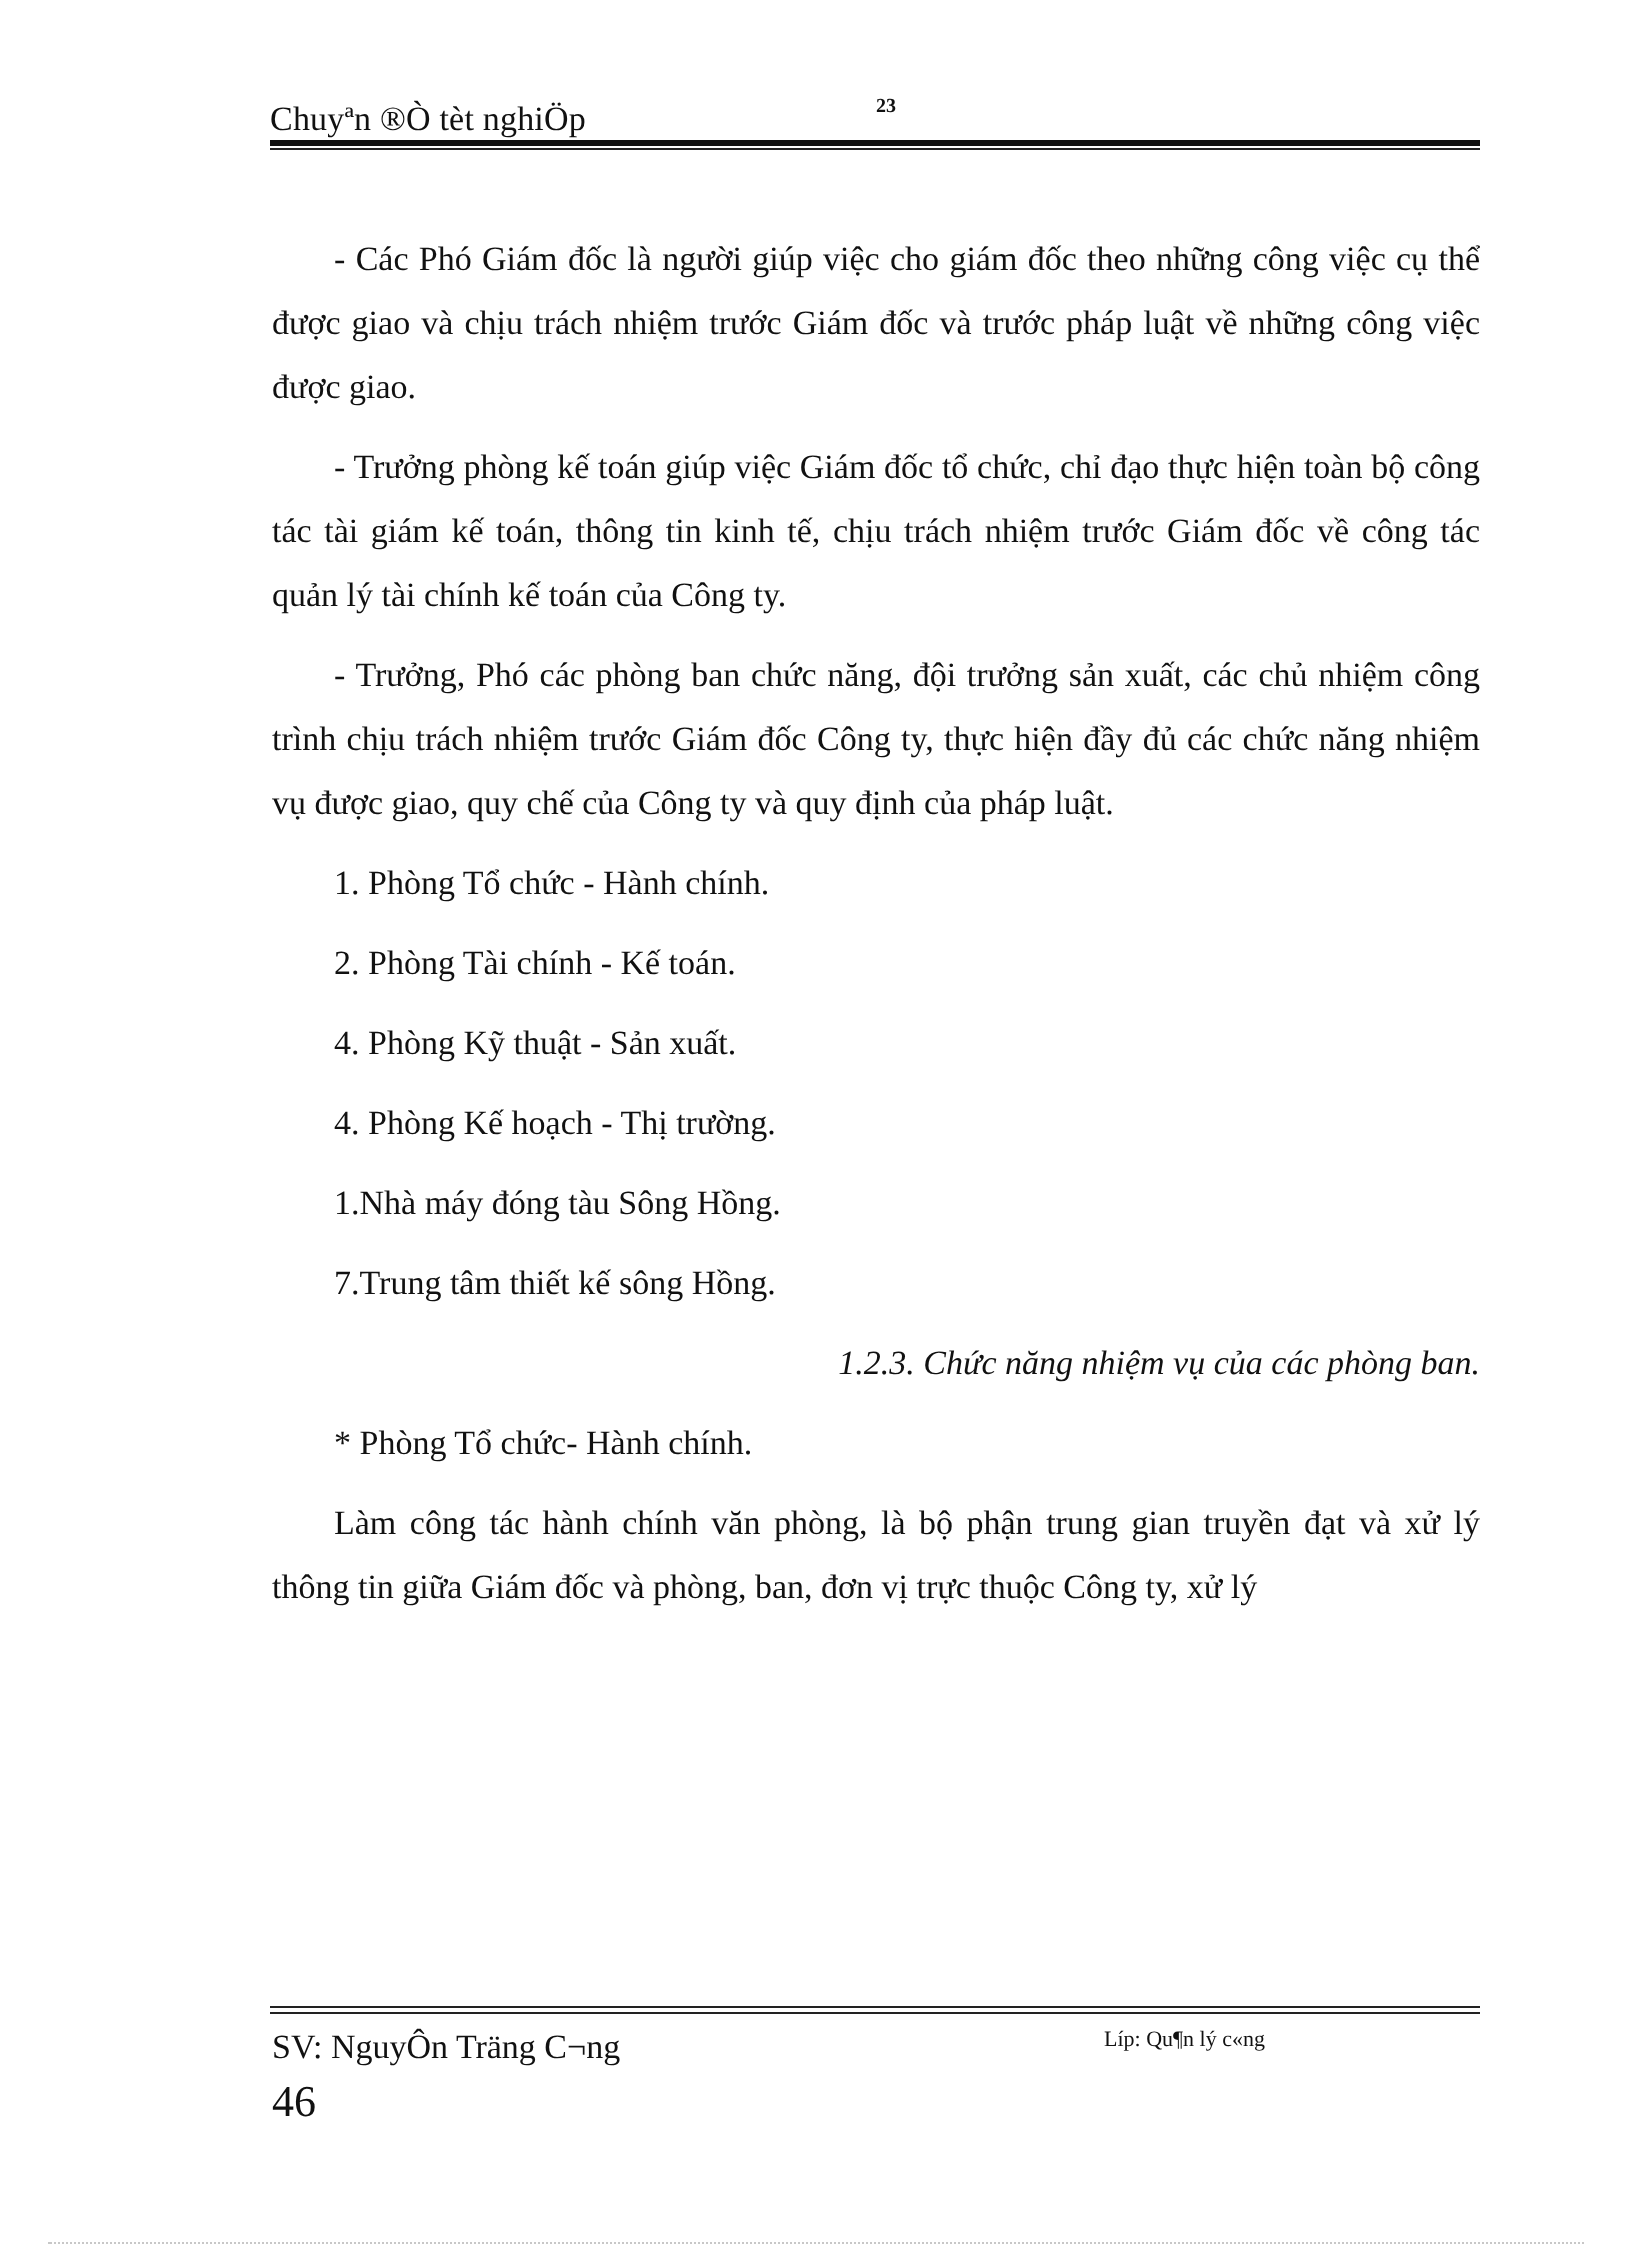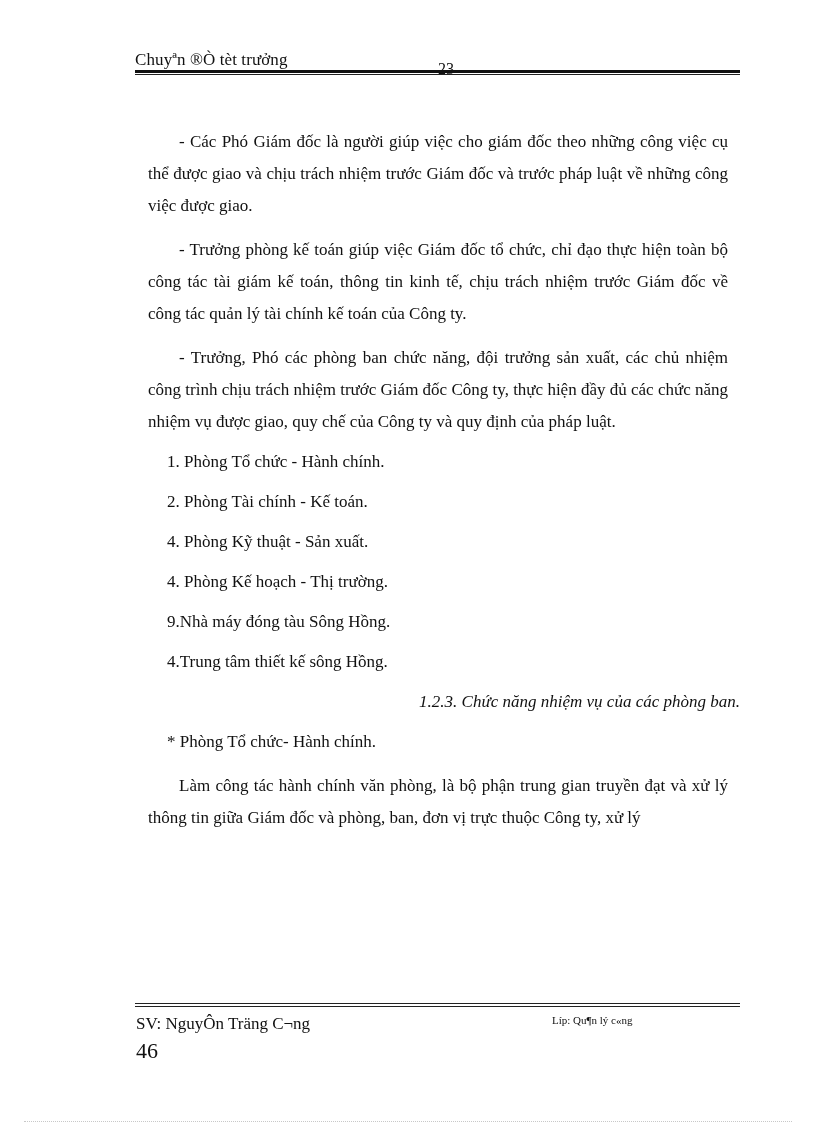--- a/index.html
+++ b/index.html
@@ -2,26 +2,26 @@
 <html><head>
 <meta charset="utf-8">
 <style>
   html, body { margin: 0; padding: 0; background: #ffffff; }
   body { width: 816px; height: 1123px; position: relative; overflow: hidden;
          font-family: "Liberation Serif", "DejaVu Serif", serif; color: #111; }
   .page { position: absolute; left: 0; top: 0; width: 816px; height: 1123px; }
 
   .header { position: absolute; left: 135px; top: 48px; width: 605px; height: 26px; }
   .header-title { position: absolute; left: 0; top: 2px; font-size: 17px; letter-spacing: 0.1px; }
-  .header-page { position: absolute; left: 303px; top: 12px; font-size: 16px; font-weight: normal; }
+  .header-page { position: absolute; left: 303px; top: 0; font-size: 10px; font-weight: bold; }
   .header-rule { position: absolute; left: 135px; top: 70px; width: 605px; height: 3px; background: #111; }
   .header-rule2 { position: absolute; left: 135px; top: 74px; width: 605px; height: 1px; background: #222; }
 
   .body { position: absolute; left: 136px; top: 114px; width: 604px; font-size: 17px; }
-  .para { margin: 12px; text-align: justify; text-align-last: left; line-height: 32px; text-indent: 31px; }
+  .para { margin: 0; text-align: justify; text-align-last: left; line-height: 32px; text-indent: 31px; }
   .para.gap { margin-bottom: 8px; }
   .list-item { margin: 0 0 8px 0; line-height: 32px; padding-left: 31px; }
   .list-item.i6 { padding-left: 26px; }
   .list-item.i5, .list-item.i7 { padding-left: 31px; }
   .section-heading { margin: 0 0 8px 0; line-height: 32px; padding-left: 28px; font-style: italic; text-align: right; }
   .sub-heading { margin: 0 0 8px 0; line-height: 32px; padding-left: 31px; }
 
   .footer-rule { position: absolute; left: 135px; top: 1003px; width: 605px; height: 1px; background: #222; }
   .footer-rule2 { position: absolute; left: 135px; top: 1006px; width: 605px; height: 1px; background: #222; }
   .footer-left { position: absolute; left: 136px; top: 1014px; font-size: 17px; }
@@ -30,38 +30,38 @@
 
   .dotted-edge { position: absolute; left: 24px; top: 1121px; width: 768px; height: 0;
                  border-top: 1px dotted #c8c8c8; }
 </style>
 </head>
 <body>
 
 <div class="page">
 
   <div class="header">
-    <span class="header-title">Chuyªn ®Ò tèt trưởng</span>
+    <span class="header-title">Chuyªn ®Ò tèt nghiÖp</span>
     <span class="header-page">23</span>
   </div>
   <div class="header-rule"></div>
   <div class="header-rule2"></div>
 
   <div class="body">
     <p class="para gap">- Các Phó Giám đốc là người giúp việc cho giám đốc theo những công việc cụ thể được giao và chịu trách nhiệm trước Giám đốc và trước pháp luật về những công việc được giao.</p>
     <p class="para gap">- Trưởng phòng kế toán giúp việc Giám đốc tổ chức, chỉ đạo thực hiện toàn bộ công tác tài giám kế toán, thông tin kinh tế, chịu trách nhiệm trước Giám đốc về công tác quản lý tài chính kế toán của Công ty.</p>
     <p class="para gap">- Trưởng, Phó các phòng ban chức năng, đội trưởng sản xuất, các chủ nhiệm công trình chịu trách nhiệm trước Giám đốc Công ty, thực hiện đầy đủ các chức năng nhiệm vụ được giao, quy chế của Công ty và quy định của pháp luật.</p>
 
     <div>
       <p class="list-item">1. Phòng Tổ chức - Hành chính.</p>
       <p class="list-item">2. Phòng Tài chính - Kế toán.</p>
       <p class="list-item">4. Phòng Kỹ thuật  - Sản xuất.</p>
       <p class="list-item">4. Phòng Kế hoạch - Thị trường.</p>
-      <p class="list-item i5">9.Nhà máy  đóng tàu  Sông Hồng.</p>
-      <p class="list-item i7">4.Trung tâm thiết kế sông Hồng.</p>
+      <p class="list-item i5">1.Nhà máy  đóng tàu  Sông Hồng.</p>
+      <p class="list-item i7">7.Trung tâm thiết kế sông Hồng.</p>
     </div>
 
     <p class="section-heading">1.2.3.  Chức năng nhiệm vụ của các phòng ban.</p>
     <p class="sub-heading">* Phòng Tổ chức- Hành chính.</p>
     <p class="para">Làm công tác hành chính văn phòng, là bộ phận trung gian truyền đạt và xử lý thông tin giữa Giám đốc và phòng, ban, đơn vị trực thuộc Công ty, xử lý</p>
   </div>
 
   <div class="footer-rule"></div>
   <div class="footer-rule2"></div>
   <span class="footer-left">SV: NguyÔn Träng C¬ng</span>

